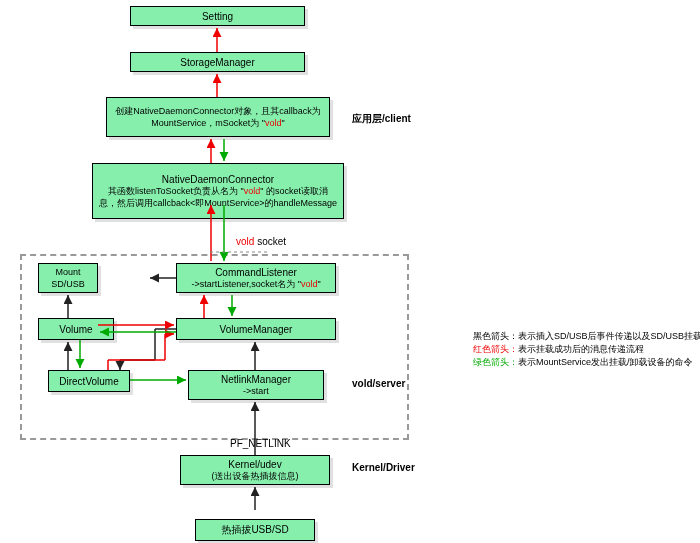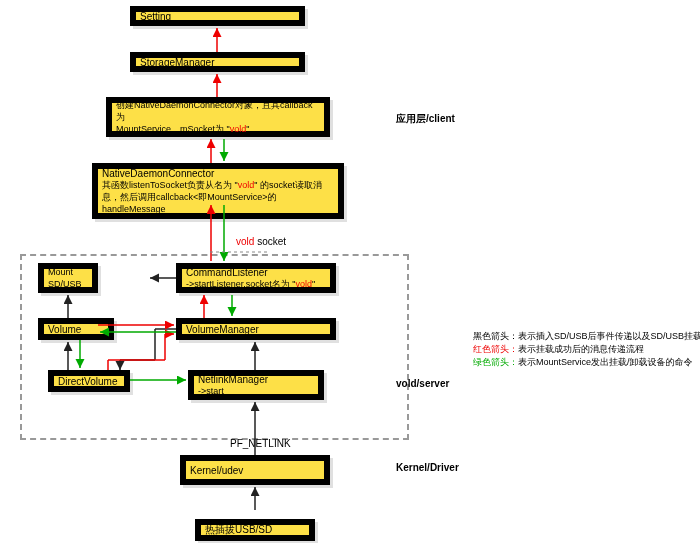--- a/index.html
+++ b/index.html
@@ -9,45 +9,45 @@
     font-family: "Microsoft YaHei", Arial, sans-serif;
     font-size: 10px;
     color: #000;
     width: 700px;
     height: 543px;
     position: relative;
     overflow: hidden;
   }
   .box {
     position: absolute;
-    background: #fde047;
-    border: 6px solid #000000;
+    background: #86efac;
+    border: 1px solid #000000;
     box-shadow: 3px 3px 0 rgba(0,0,0,0.12);
-    text-align: left;
+    text-align: center;
     display: flex;
     flex-direction: column;
     justify-content: center;
     padding: 2px 4px;
     box-sizing: border-box;
   }
   .box .title { font-size: 10px; }
   .box .sub { font-size: 9px; line-height: 12px; }
   .red { color: #e00; }
   .green { color: #0a0; }
   .vold-frame {
     position: absolute;
     border: 2px dashed #999;
     background: transparent;
   }
   .label {
     position: absolute;
     font-size: 10px;
     white-space: nowrap;
   }
-  .bold { font-weight: bold; margin-left: 44px; }
+  .bold { font-weight: bold; }
   svg.arrows {
     position: absolute;
     left: 0; top: 0;
     width: 700px; height: 543px;
     pointer-events: none;
   }
   .legend {
     position: absolute;
     font-size: 9px;
     line-height: 13px;
@@ -106,20 +106,21 @@
   <div class="title">DirectVolume</div>
 </div>
 
 <div class="box" style="left:188px; top:370px; width:136px; height:30px;">
   <div class="title">NetlinkManager</div>
   <div class="sub">-&gt;start</div>
 </div>
 
 <div class="box" style="left:180px; top:455px; width:150px; height:30px;">
   <div class="title">Kernel/udev</div>
+  <div class="sub">(送出设备热插拔信息)</div>
 </div>
 
 <div class="box" style="left:195px; top:503px; width:120px; height:22px;margin-top:16px;">
   <div class="title">热插拔USB/SD</div>
 </div>
 
 <div class="label bold" style="left:352px; top:112px;">应用层/client</div>
 <div class="label bold" style="left:352px; top:378px;">vold/server</div>
 <div class="label bold" style="left:352px; top:462px;">Kernel/Driver</div>
 

